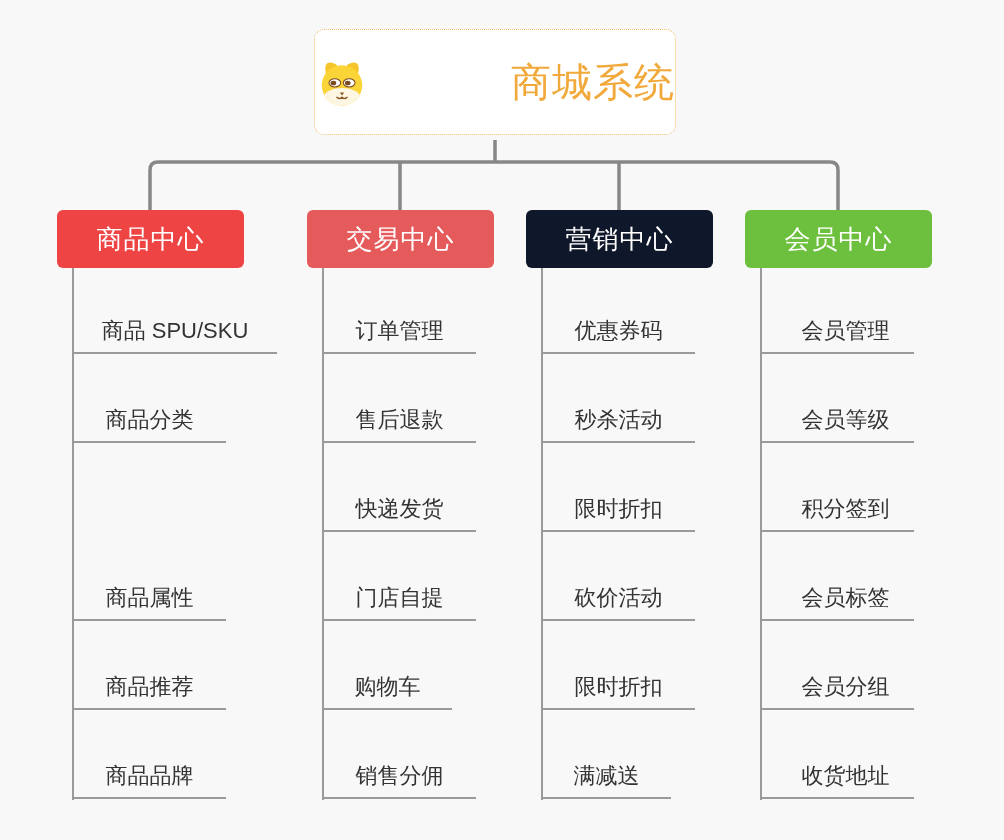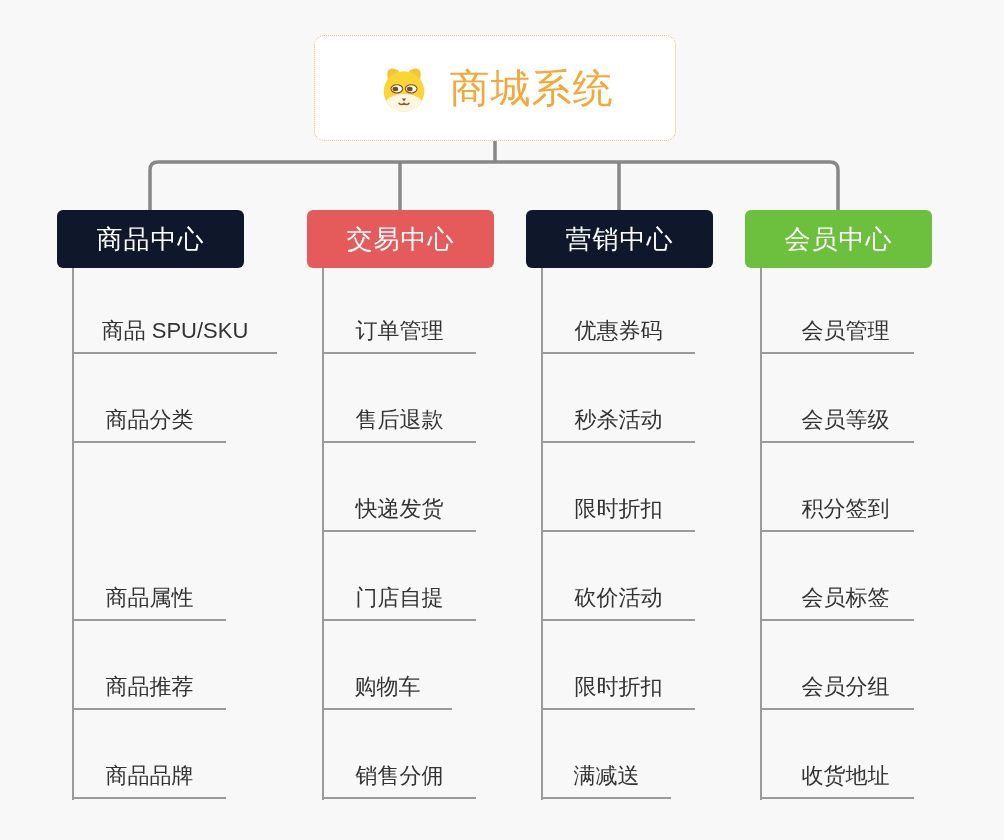--- a/index.html
+++ b/index.html
@@ -18,28 +18,28 @@
     position: absolute;
     left: 0; top: 0;
     width: 1004px; height: 840px;
     pointer-events: none;
   }
   .main-lines { fill: none; stroke-width: 3.5; }
   .trunk-lines { fill: none; stroke-width: 2; }
 
   .root-node {
     position: absolute;
-    left: 314px; top: 35px;
+    left: 314px; top: 29px;
     width: 362px; height: 106px;
     background: #ffffff;
     border: 1px dotted #f0bd6a;
     border-radius: 10px;
     display: flex;
     align-items: center;
-    justify-content: center;
+    justify-content: space-between;
     gap: 19px;
   }
   .root-label {
     font-size: 40px;
     letter-spacing: 1px;
     color: #f2a93b;
     white-space: nowrap;
   }
   .dog-icon { width: 54px; height: 54px; flex: 0 0 auto; }
 
@@ -119,21 +119,21 @@
       <ellipse cx="23.5" cy="33" rx="7" ry="4.8" fill="#ffffff" stroke="#7a4a21" stroke-width="1.2"></ellipse>
       <ellipse cx="40.5" cy="33" rx="7" ry="4.8" fill="#ffffff" stroke="#7a4a21" stroke-width="1.2"></ellipse>
       <ellipse cx="21.8" cy="33.2" rx="3.4" ry="2.7" fill="#7a4a21"></ellipse>
       <ellipse cx="38.8" cy="33.2" rx="3.4" ry="2.7" fill="#7a4a21"></ellipse>
       <path d="M29.3 44.5 h5.4 l-2.7 3.4 z" fill="#8a5a2a"></path>
       <path d="M26 50 q3 3.2 6 0 q3 3.2 6 0" fill="none" stroke="#8a5a2a" stroke-width="1.7" stroke-linecap="round"></path>
     </svg>
     <span class="root-label" style="color: rgb(242, 169, 59);">商城系统</span>
   </div>
 
-  <div class="branch b0" style="background-color: #0f172a;">
+  <div class="branch b0" style="background-color: #ef4444;">
     <span>商品中心</span>
   </div>
   <div class="branch b1" style="background-color: rgb(229, 91, 91);">
     <span>交易中心</span>
   </div>
   <div class="branch b2" style="background-color: #0f172a;">
     <span>营销中心</span>
   </div>
   <div class="branch b3" style="background-color: rgb(109, 192, 61);">
     <span>会员中心</span>

